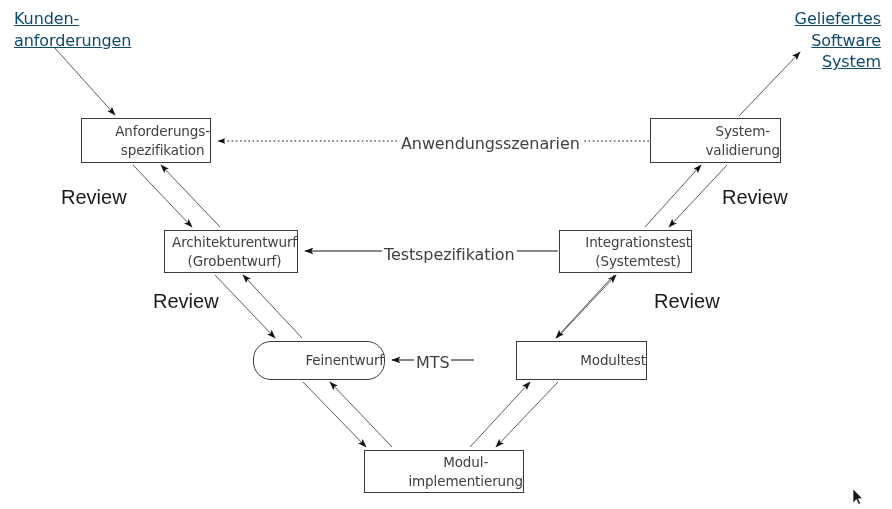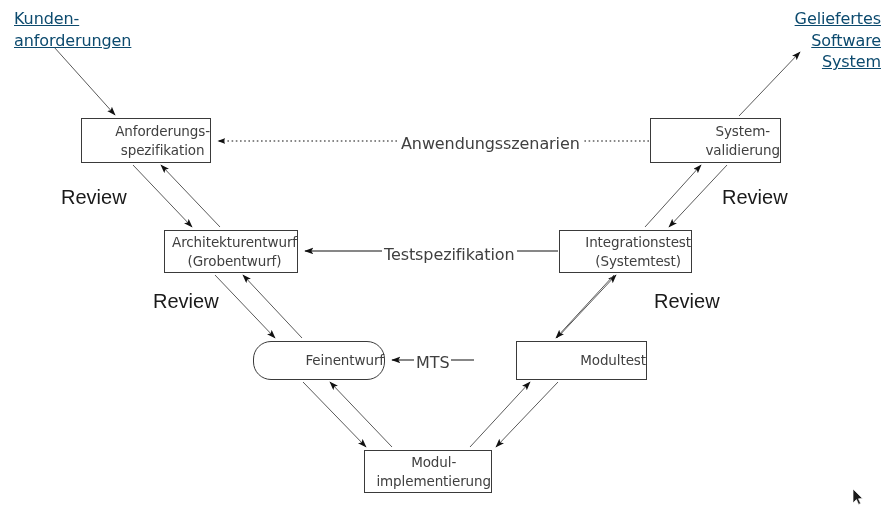--- a/index.html
+++ b/index.html
@@ -135,21 +135,21 @@
   <div class="node" style="left:559px; top:230px; width:133px; height:43px;padding-left:44px;">
     <span>Integrationstest
 (Systemtest)</span>
   </div>
   <div class="node" style="left:253px; top:341px; width:132px; height:39px;border-radius:18px;">
     <span>Feinentwurf</span>
   </div>
   <div class="node" style="left:475px; top:341px; width:131px; height:39px;margin-left:41px;">
     <span>Modultest</span>
   </div>
-  <div class="node" style="left:364px; top:450px; width:128px; height:43px;">
+  <div class="node" style="left:364px; top:450px; width:160px; height:43px;">
     <span>Modul-
 implementierung</span>
   </div>
 
   <div class="ext-label" style="left:14px; top:8px;">Kunden-
 anforderungen</div>
   <div class="ext-label right-al" style="left:735px; top:8px; width:146px;">Geliefertes Software
 System</div>
 
   <div class="edge-label" style="left:399px; top:134px;">Anwendungsszenarien</div>

